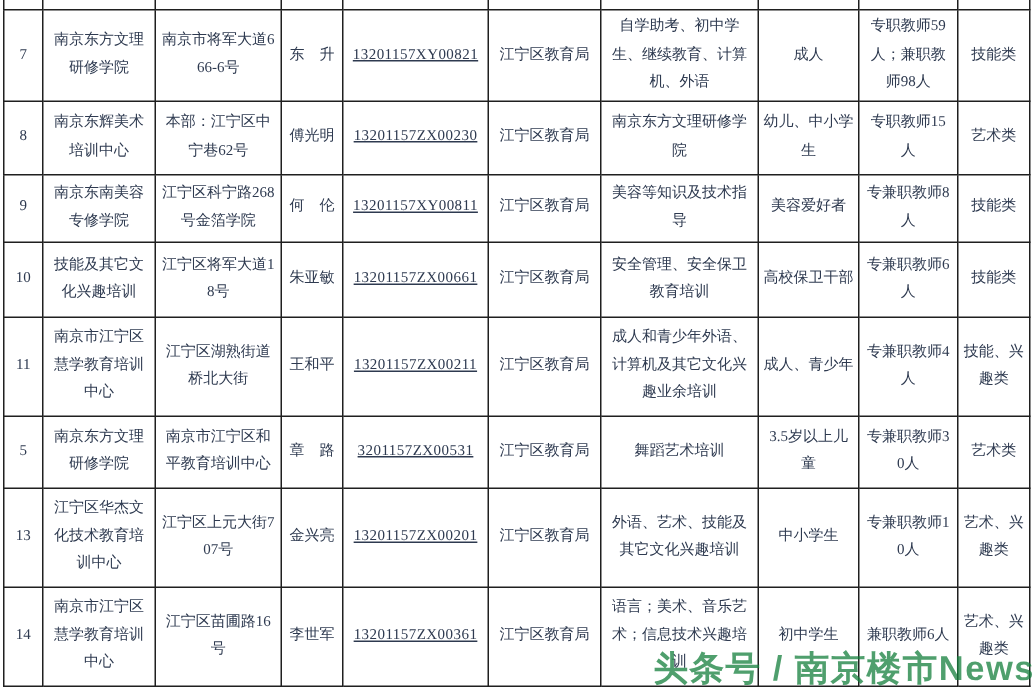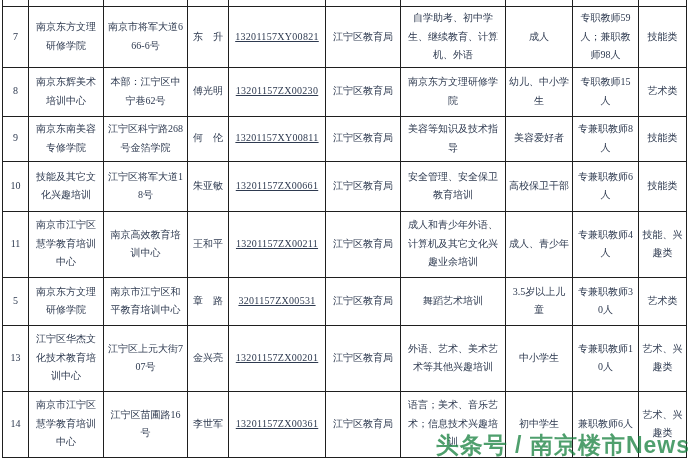--- a/index.html
+++ b/index.html
@@ -142,21 +142,21 @@
           <td class="license">13201157ZX00661</td>
           <td>江宁区教育局</td>
           <td>安全管理、安全保卫教育培训</td>
           <td>高校保卫干部</td>
           <td>专兼职教师6人</td>
           <td>技能类</td>
         </tr>
         <tr>
           <td>11</td>
           <td>南京市江宁区慧学教育培训中心</td>
-          <td>南京高效教育培训中心</td>
+          <td>江宁区湖熟街道桥北大街</td>
           <td>王和平</td>
           <td class="license">13201157ZX00211</td>
           <td>江宁区教育局</td>
           <td>成人和青少年外语、计算机及其它文化兴趣业余培训</td>
           <td>成人、青少年</td>
           <td>专兼职教师4人</td>
           <td>技能、兴趣类</td>
         </tr>
         <tr>
           <td>5</td>
@@ -170,21 +170,21 @@
           <td>专兼职教师30人</td>
           <td>艺术类</td>
         </tr>
         <tr>
           <td>13</td>
           <td>江宁区华杰文化技术教育培训中心</td>
           <td>江宁区上元大街707号</td>
           <td>金兴亮</td>
           <td class="license">13201157ZX00201</td>
           <td>江宁区教育局</td>
-          <td>外语、艺术、美术艺术等其他兴趣培训</td>
+          <td>外语、艺术、技能及其它文化兴趣培训</td>
           <td>中小学生</td>
           <td>专兼职教师10人</td>
           <td>艺术、兴趣类</td>
         </tr>
         <tr>
           <td>14</td>
           <td>南京市江宁区慧学教育培训中心</td>
           <td>江宁区苗圃路16号</td>
           <td>李世军</td>
           <td class="license">13201157ZX00361</td>

